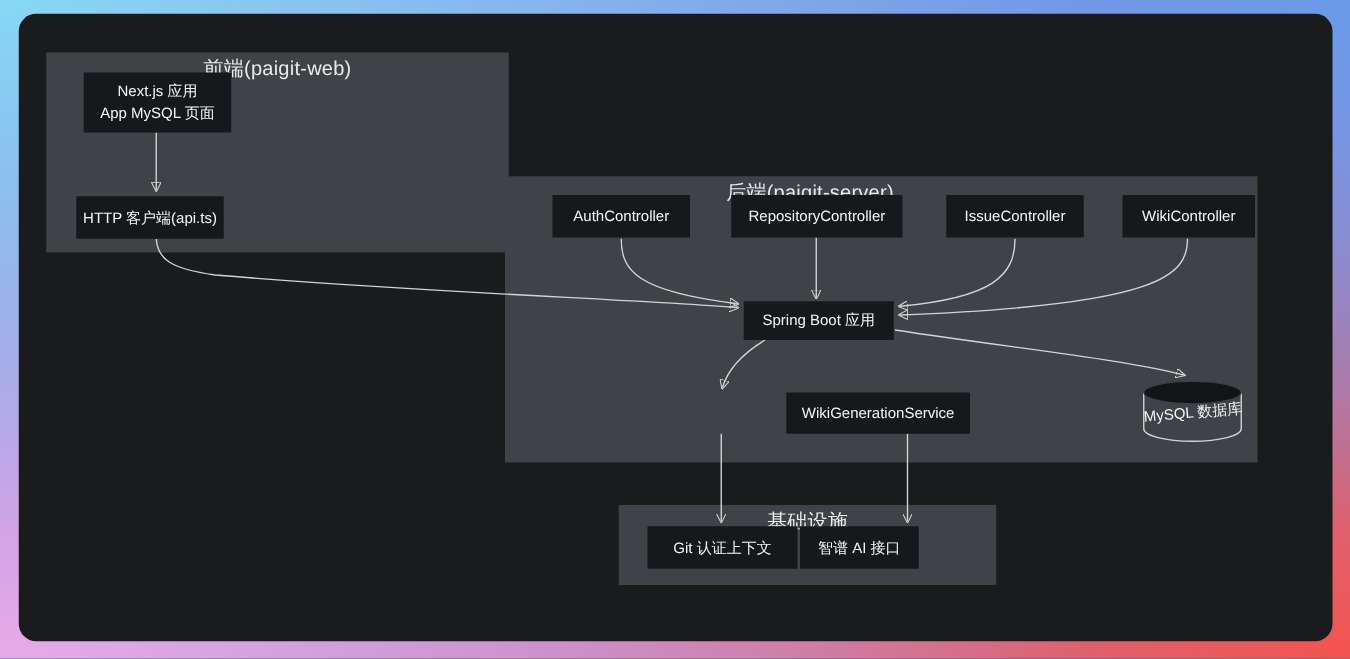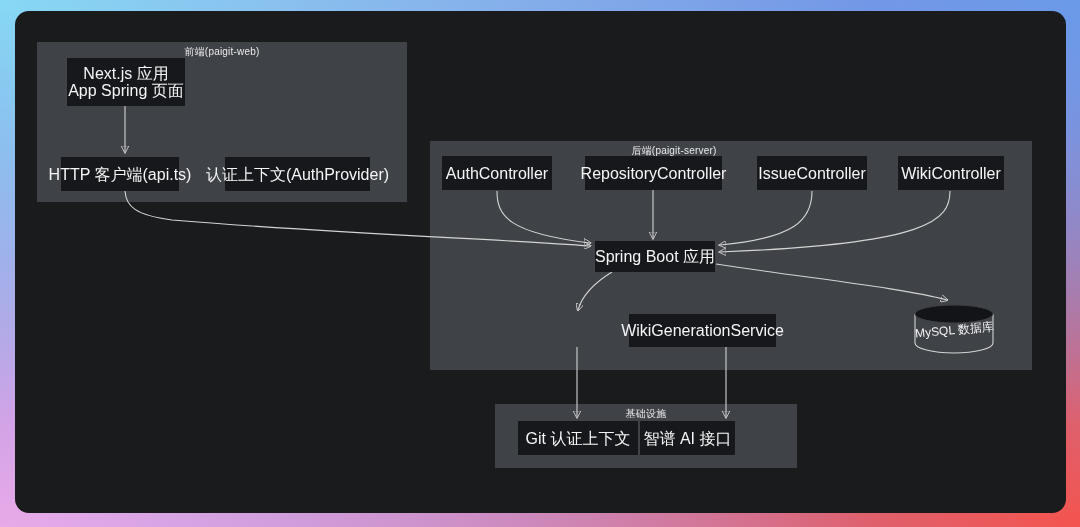--- a/index.html
+++ b/index.html
@@ -15,37 +15,37 @@
   }
   .panel{
     position:absolute;left:15px;top:11px;width:1051px;height:502px;
     background:#1a1b1d;border-radius:14px;
   }
   .group{
     position:absolute;background:#3f4247;
   }
   .group-label{
     position:absolute;top:3px;left:0;width:100%;text-align:center;
-    color:#e9eaec;font-size:10px;letter-spacing:.2px;
+    color:#e9eaec;font-size:16px;letter-spacing:.2px;
   }
   #g-backend .group-label{width:488px;}
   .node{
-    position:absolute;background:#17181b;color:#f4f5f6;font-size:16px;
+    position:absolute;background:#17181b;color:#f4f5f6;font-size:12px;
     display:flex;flex-direction:column;align-items:center;justify-content:center;
     text-align:center;line-height:17px;white-space:nowrap;
   }
   .edges{position:absolute;left:0;top:0;width:1080px;height:527px;pointer-events:none;}
   .edges path{fill:none;stroke:#d4d4d4;stroke-width:1.1px;}
   .mysql-label{
     position:absolute;left:915px;top:322px;width:78px;text-align:center;
     color:#f4f5f6;font-size:12px;transform:rotate(-5deg);white-space:nowrap;
   }
   
   #g-frontend{left:37px;top:42px;width:370px;height:160px;}
-  #g-backend{left:430px;top:141px;width:602px;height:229px;}
+  #g-backend{left:404px;top:141px;width:602px;height:229px;}
   #g-infra{left:495px;top:404px;width:302px;height:64px;}
   
   #n-nextjs{left:67px;top:58px;width:118px;height:48px;}
   #n-http{left:61px;top:157px;width:118px;height:34px;}
   #n-authctx{left:225px;top:157px;width:145px;height:34px;}
   #n-authc{left:442px;top:156px;width:110px;height:34px;}
   #n-repoc{left:585px;top:156px;width:137px;height:34px;}
   #n-issuec{left:757px;top:156px;width:110px;height:34px;}
   #n-wikic{left:898px;top:156px;width:106px;height:34px;}
   #n-spring{left:595px;top:241px;width:120px;height:31px;}
@@ -88,24 +88,23 @@
     <path d="M726,347 L726,417" marker-end="url(#arrow)"></path>
 
     <g>
       <path d="M915,314 L915,343 A39,10 0 0 0 993,343 L993,314" fill="#131417" stroke="#3c3f44" stroke-width="1"></path>
       <ellipse cx="954" cy="314" rx="39" ry="9" fill="#131417" stroke="#3c3f44" stroke-width="1"></ellipse>
     </g>
   </svg>
 
   <div class="node" id="n-nextjs">
     <span>Next.js 应用</span>
-    <span>App Spring 页面</span>
+    <span>App MySQL 页面</span>
   </div>
   <div class="node" id="n-http">HTTP 客户端(api.ts)</div>
-  <div class="node" id="n-authctx">认证上下文(AuthProvider)</div>
   <div class="node" id="n-repoc">RepositoryController</div>
   <div class="node" id="n-authc">AuthController</div>
   <div class="node" id="n-wikic">WikiController</div>
   <div class="node" id="n-issuec">IssueController</div>
   <div class="node" id="n-spring">Spring Boot 应用</div>
   <div class="node" id="n-wikigen">WikiGenerationService</div>
   <div class="node" id="n-gitdir">Git 认证上下文</div>
   <div class="node" id="n-zhipu">智谱 AI 接口</div>
 
   <div class="mysql-label">MySQL 数据库</div>

